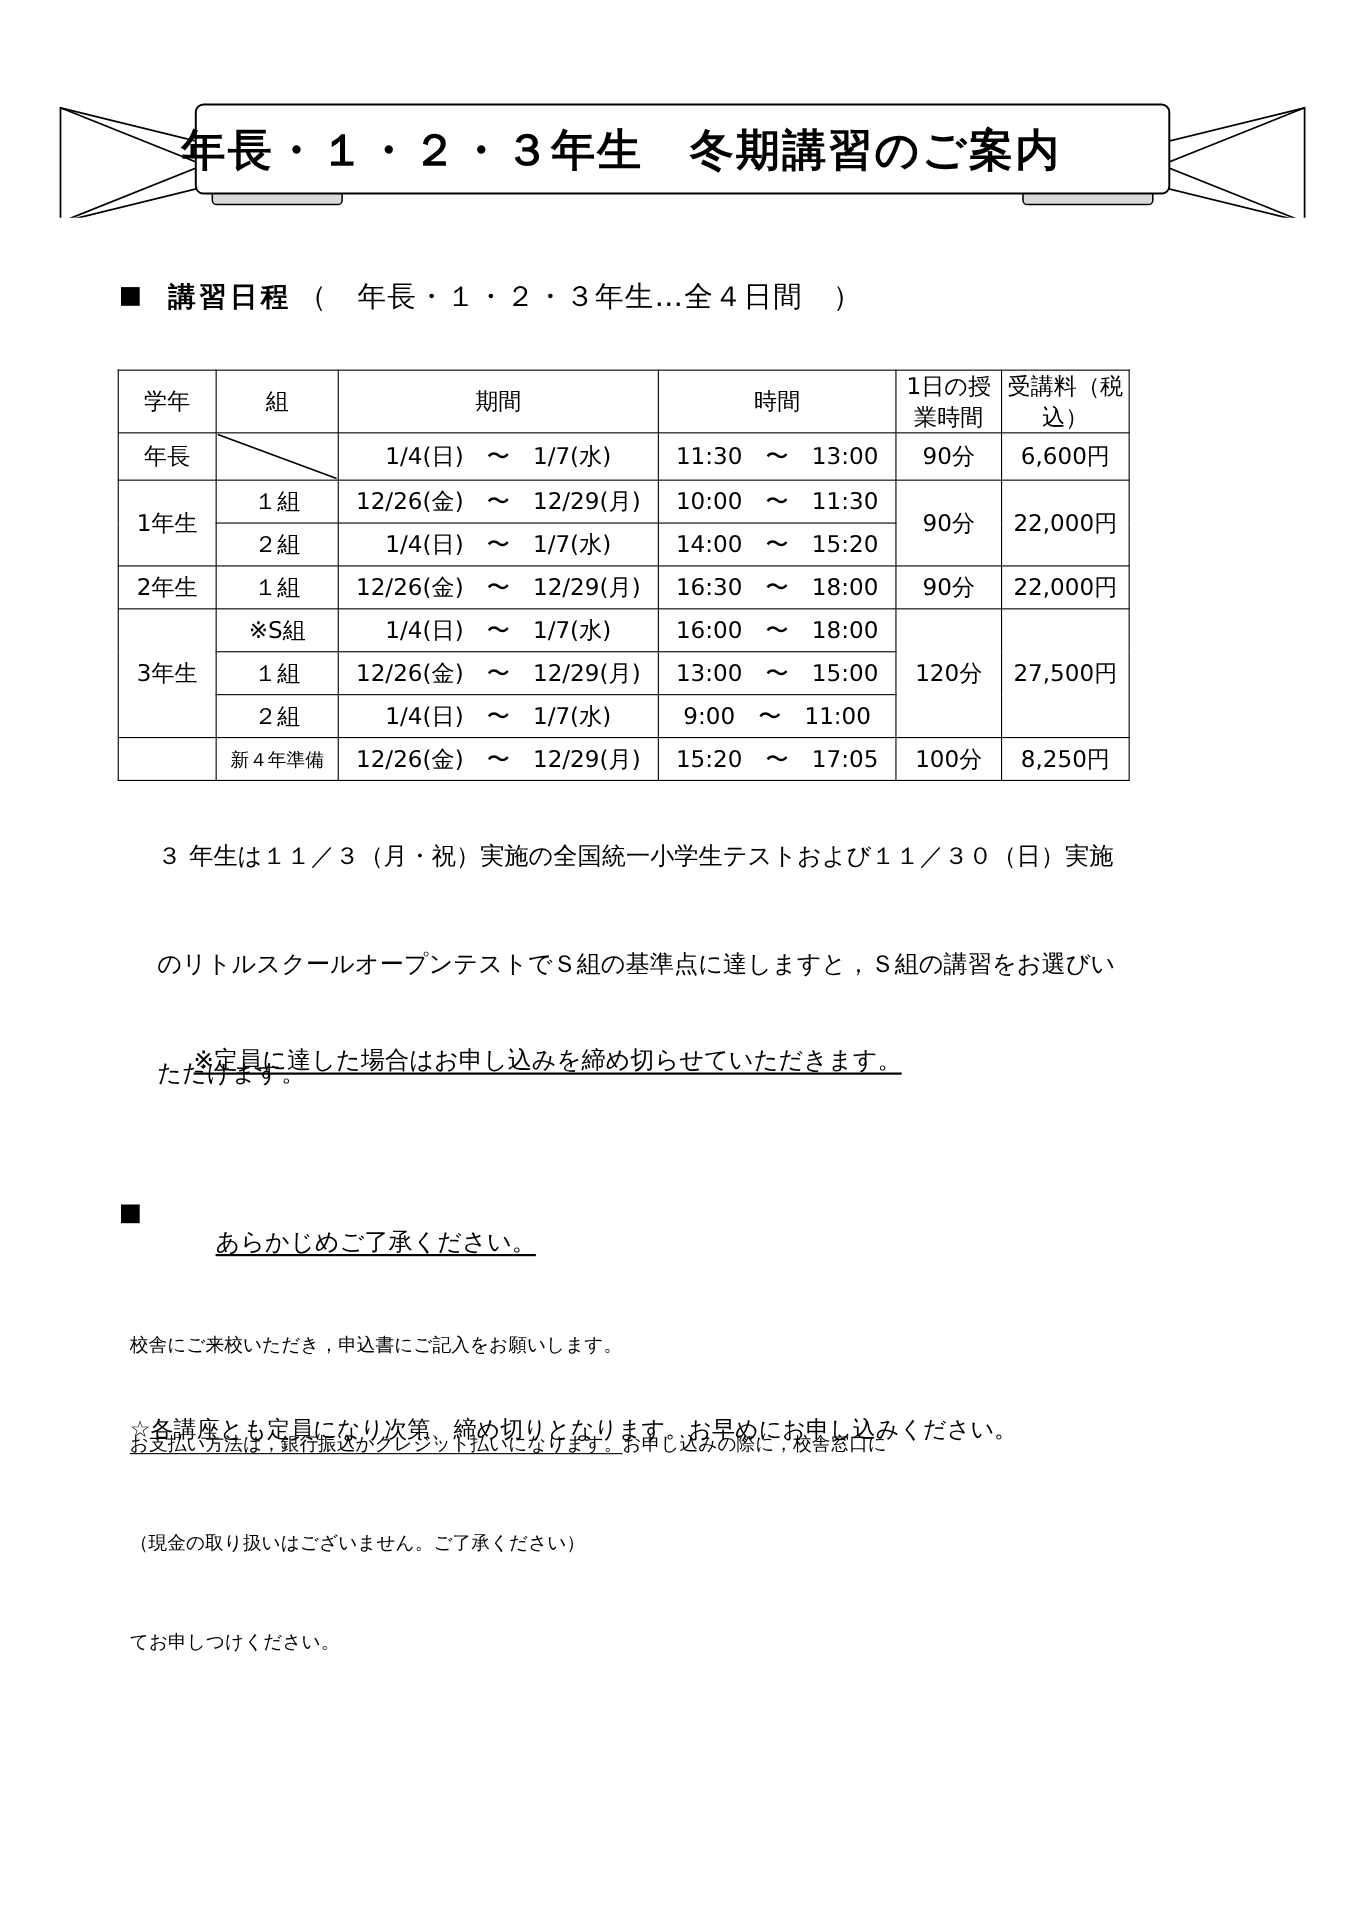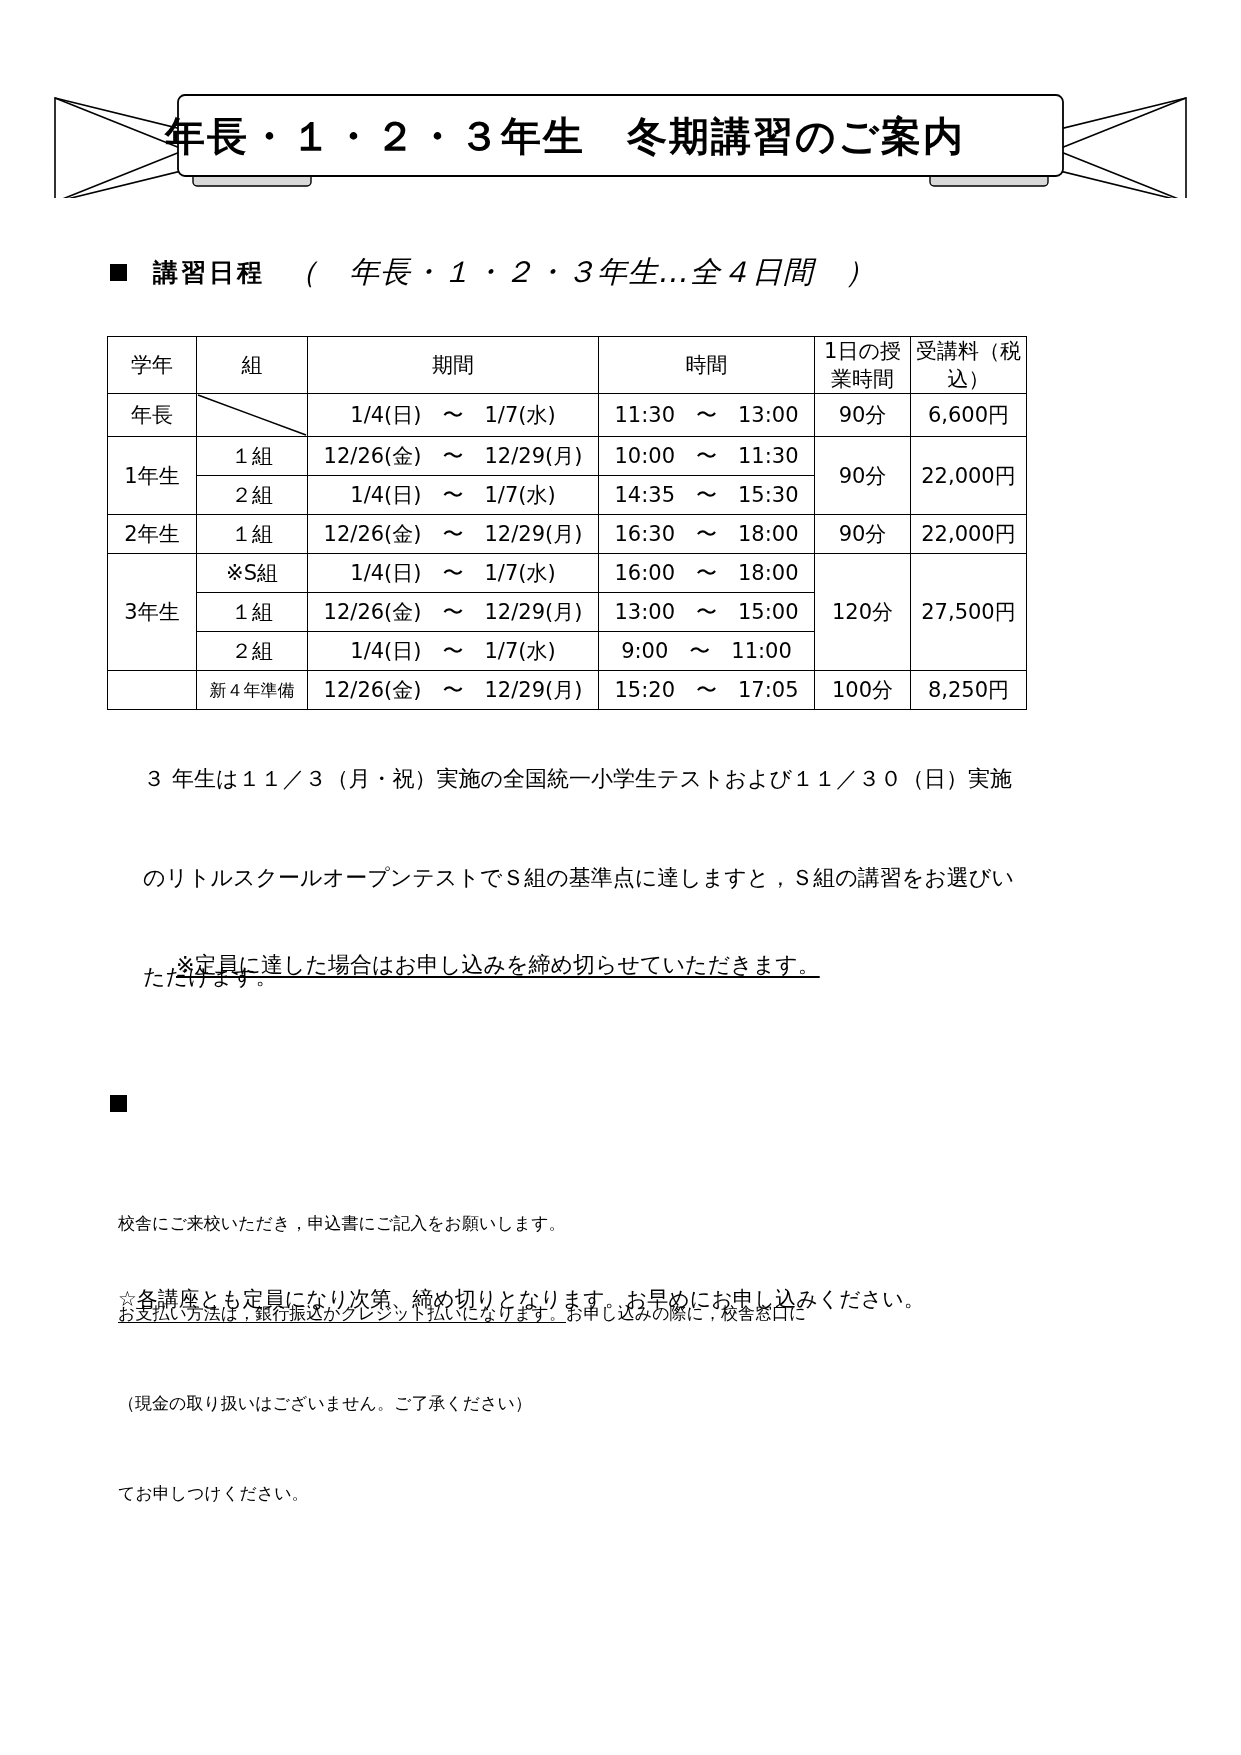--- a/index.html
+++ b/index.html
@@ -58,24 +58,23 @@
   .section-head .bullet {
     display: inline-block;
     width: 17px;
     height: 17px;
     background: #000;
     margin-right: 26px;
   }
   .section-head .head-main { letter-spacing: 3px; }
   .section-head .head-sub {
     font-weight: normal;
-    font-size: 30px;
-    margin-left: 22px;
+    font-size: 26px;
+    margin-left: 6px;
     letter-spacing: 1px;
-    font-style: italic;
   }
   #head-schedule { left: 110px; top: 252px; }
   #head-apply    { left: 110px; top: 1095px; }
 
   
   .sched-table {
     position: absolute;
     left: 107px;
     top: 336px;
     border-collapse: collapse;
@@ -213,21 +212,21 @@
       <td>１組</td>
       <td>12/26(金)　〜　12/29(月)</td>
       <td>10:00　〜　11:30</td>
       <td rowspan="2">90分</td>
       <td rowspan="2">22,000円</td>
     </tr>
 
     <tr class="row-b">
       <td>２組</td>
       <td>1/4(日)　〜　1/7(水)</td>
-      <td>14:35　〜　15:30</td>
+      <td>14:00　〜　15:20</td>
     </tr>
 
     <tr class="row-b">
       <td>2年生</td>
       <td>１組</td>
       <td>12/26(金)　〜　12/29(月)</td>
       <td>16:30　〜　18:00</td>
       <td>90分</td>
       <td>22,000円</td>
     </tr>
@@ -266,20 +265,23 @@
 
 <div class="para" id="note-s">
   <div class="ln2">３ 年生は１１／３（月・祝）実施の全国統一小学生テストおよび１１／３０（日）実施</div>
   <div class="ln3">のリトルスクールオープンテストでＳ組の基準点に達しますと，Ｓ組の講習をお選びい</div>
   <div class="ln4">ただけます。</div>
 </div>
 
 <div class="para" id="note-full">
   <div>
     <span class="u">※定員に達した場合はお申し込みを締め切らせていただきます。</span>
+  </div>
+  <div class="ln2">
+    <span class="u">あらかじめご了承ください。</span>
   </div>
 </div>
 
 <div class="section-head" id="head-apply">
   <span class="bullet"></span>
 </div>
 
 <div class="para" id="apply-body">
   <div>校舎にご来校いただき，申込書にご記入をお願いします。</div>
   <div><span class="u">お支払い方法は，銀行振込かクレジット払いになります。</span><span>お申し込みの際に，校舎窓口に</span></div>

